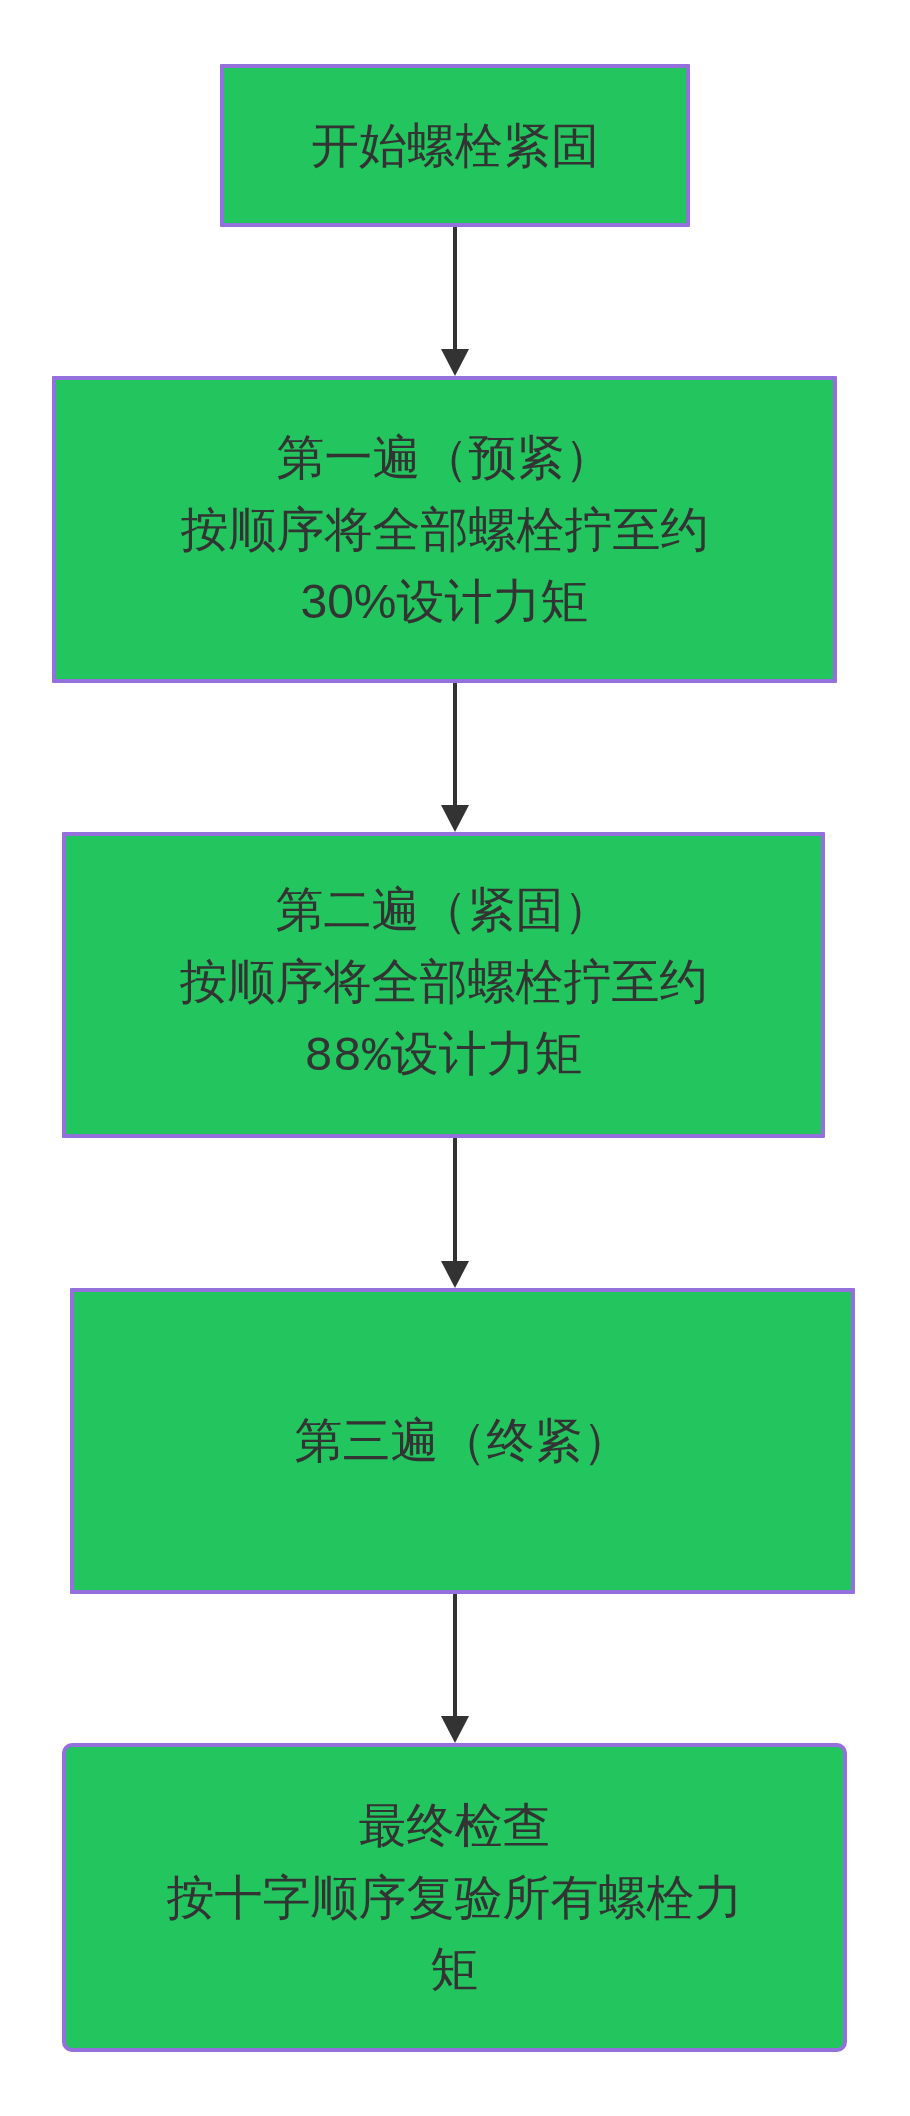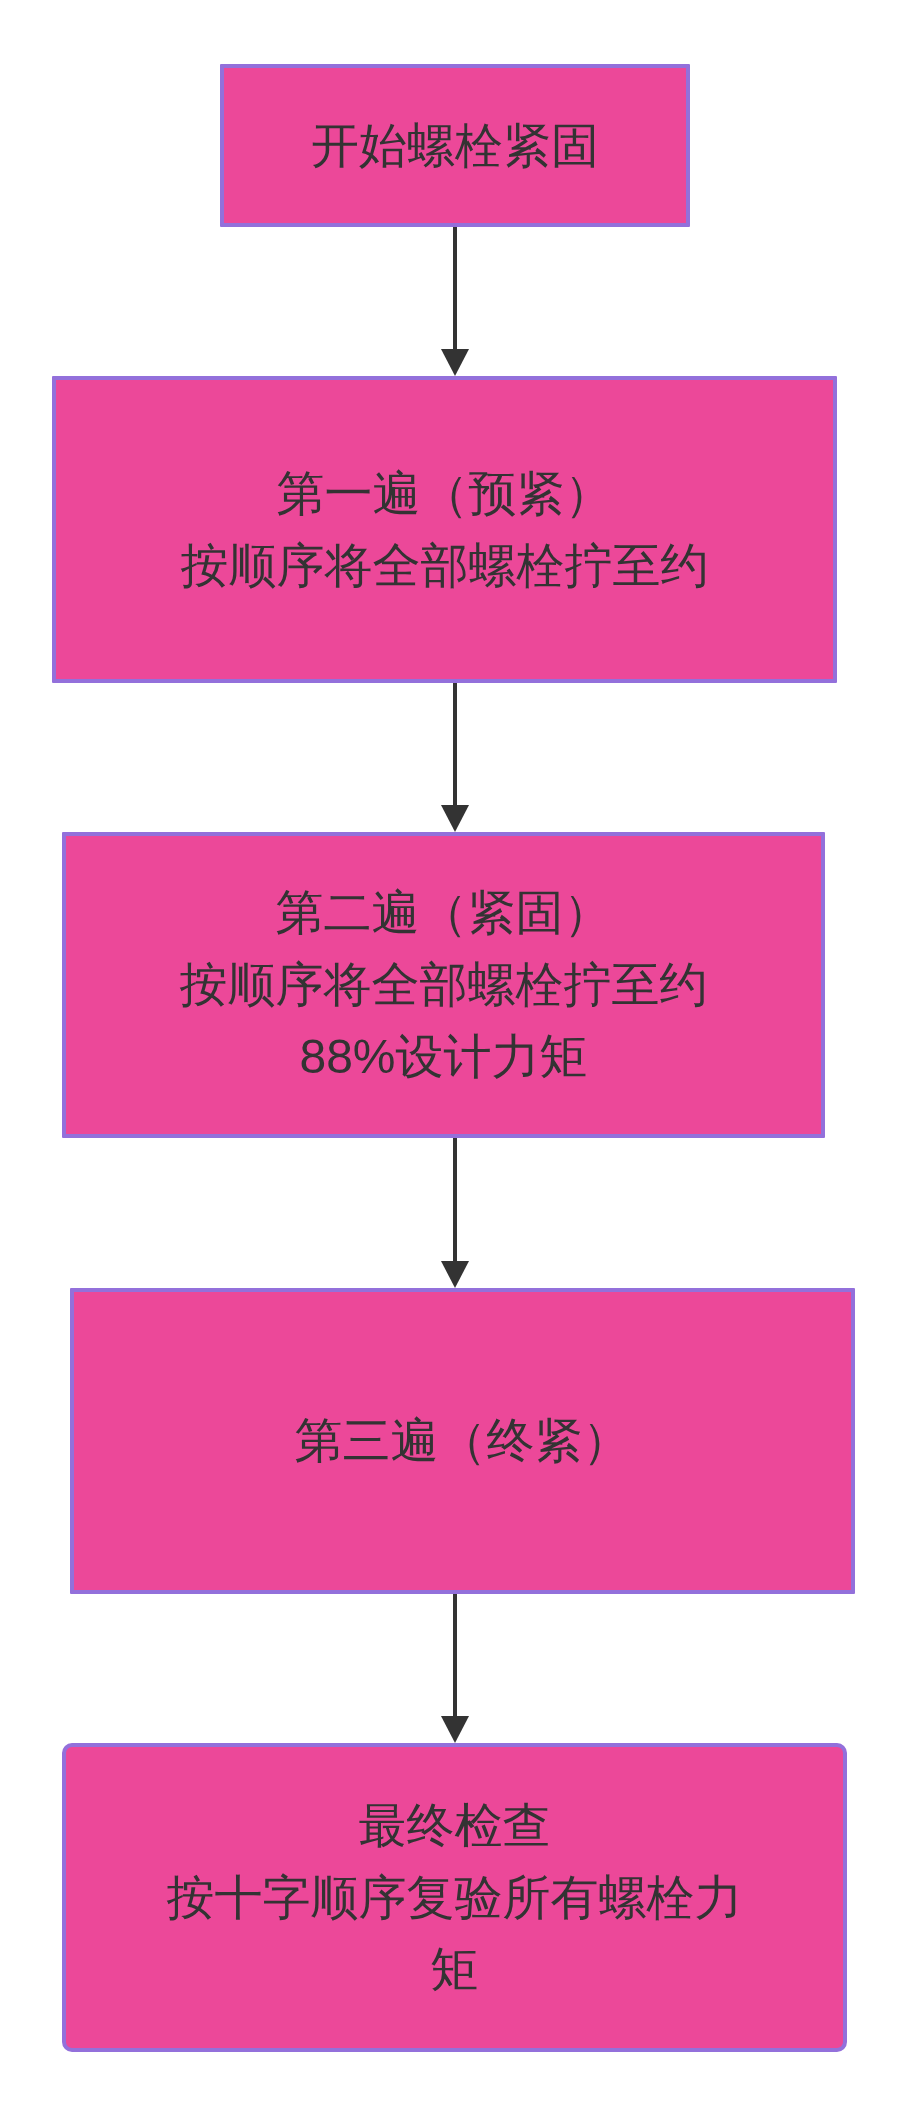--- a/index.html
+++ b/index.html
@@ -10,39 +10,39 @@
   body {
     position: relative;
     width: 910px;
     height: 2116px;
     font-family: "Liberation Sans", sans-serif;
     overflow: hidden;
   }
   .node {
     position: absolute;
     box-sizing: border-box;
-    background: #ec4899;
+    background: #22c55e;
     border: 4px solid #9370DB;
     border-radius: 1px;
     display: flex;
     flex-direction: column;
     justify-content: center;
     align-items: center;
     text-align: center;
     color: #333333;
     font-size: 48px;
     font-weight: 400;
   }
   .node .line {
     line-height: 72px;
     white-space: nowrap;
   }
   .node-start  { left: 220px; top: 64px;   width: 470px; height: 163px; }
   .node-pass1  { left: 52px;  top: 376px;  width: 785px; height: 307px; }
-  .node-pass2  { left: 62px;  top: 832px;  width: 763px; height: 306px; }
+  .node-pass2  { left: 62px;  top: 832px;  width: 763px; height: 306px; font-family: Liberation Mono, monospace; }
   .node-pass3  { left: 62px;  top: 1288px; width: 785px; height: 306px; margin-left: 8px; }
   .node-final  { left: 62px;  top: 1743px; width: 785px; height: 309px; border-radius: 10px; }
 
   .arrow {
     position: absolute;
     left: 441px;           
     width: 28px;
     display: flex;
     flex-direction: column;
     align-items: center;
@@ -72,20 +72,21 @@
 </div>
 
 <div class="arrow arrow-1">
   <div class="shaft"></div>
   <div class="head"></div>
 </div>
 
 <div class="node node-pass1">
   <div class="line">第一遍（预紧）</div>
   <div class="line">按顺序将全部螺栓拧至约</div>
+  <div class="line">30%设计力矩</div>
 </div>
 
 <div class="arrow arrow-2">
   <div class="shaft"></div>
   <div class="head"></div>
 </div>
 
 <div class="node node-pass2">
   <div class="line">第二遍（紧固）</div>
   <div class="line">按顺序将全部螺栓拧至约</div>

